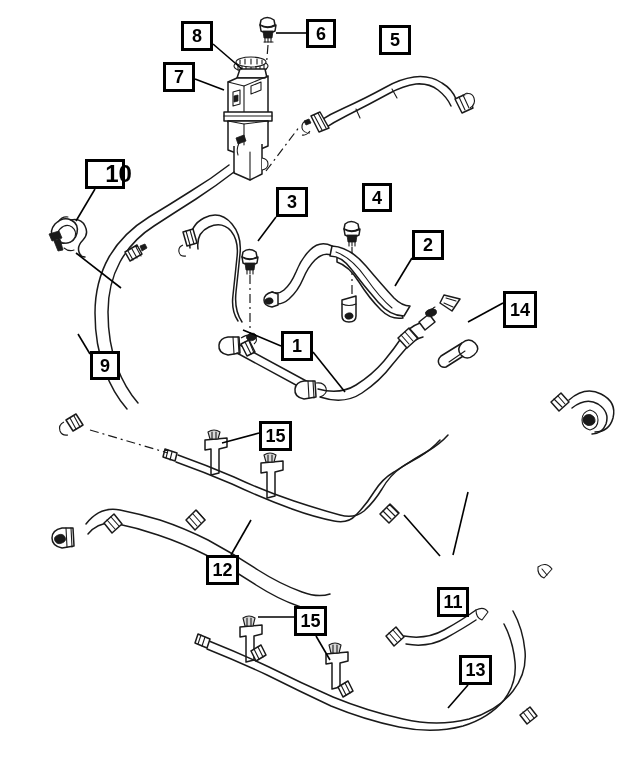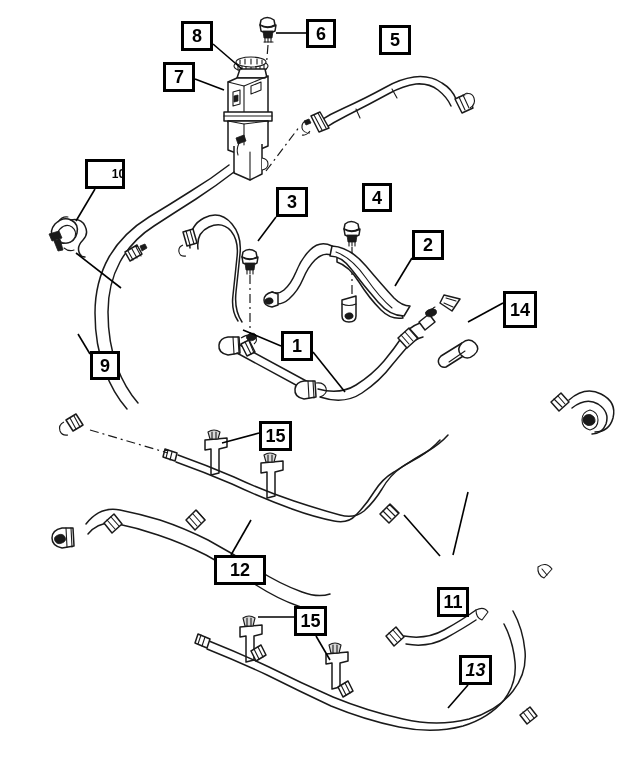--- a/index.html
+++ b/index.html
@@ -421,22 +421,22 @@
   <div id="callout-layer">
       <div class="callout-box" style="left: 281px; top: 331px; width: 32px; height: 30px; font-size: 18px;">1</div>
       <div class="callout-box" style="left: 412px; top: 230px; width: 32px; height: 30px; font-size: 18px;">2</div>
       <div class="callout-box" style="left: 276px; top: 187px; width: 32px; height: 30px; font-size: 18px;">3</div>
       <div class="callout-box" style="left: 362px; top: 183px; width: 30px; height: 29px; font-size: 18px;">4</div>
       <div class="callout-box" style="left: 379px; top: 25px; width: 32px; height: 30px; font-size: 18px;">5</div>
       <div class="callout-box" style="left: 306px; top: 19px; width: 30px; height: 29px; font-size: 18px;">6</div>
       <div class="callout-box" style="left: 163px; top: 62px; width: 32px; height: 30px; font-size: 18px;">7</div>
       <div class="callout-box" style="left: 181px; top: 21px; width: 32px; height: 30px; font-size: 18px;">8</div>
       <div class="callout-box" style="left: 90px; top: 351px; width: 30px; height: 29px; font-size: 18px;">9</div>
-      <div class="callout-box" style="left: 85px; top: 159px; width: 40px; height: 30px; font-size: 12px; padding-left: 27px;">10</div>
+      <div class="callout-box" style="left: 85px; top: 159px; width: 40px; height: 30px; font-size: 24px; padding-left: 27px;">10</div>
       <div class="callout-box" style="left: 437px; top: 555px; width: 32px; height: 30px; font-size: 18px; margin-top: 32px;">11</div>
-      <div class="callout-box" style="left: 214px; top: 555px; width: 52px; height: 30px; font-size: 18px;">12</div>
-      <div class="callout-box" style="left: 459px; top: 655px; width: 33px; height: 30px; font-size: 18px; font-style: italic;">13</div>
+      <div class="callout-box" style="left: 206px; top: 555px; width: 33px; height: 30px; font-size: 18px;">12</div>
+      <div class="callout-box" style="left: 459px; top: 655px; width: 33px; height: 30px; font-size: 18px;">13</div>
       <div class="callout-box" style="left: 503px; top: 291px; width: 34px; height: 37px; font-size: 18px;">14</div>
       <div class="callout-box" style="left: 259px; top: 421px; width: 33px; height: 30px; font-size: 18px;">15</div>
       <div class="callout-box" style="left: 294px; top: 606px; width: 33px; height: 30px; font-size: 18px;">15</div>
     </div>
 
 </div>
 
 </body></html>

